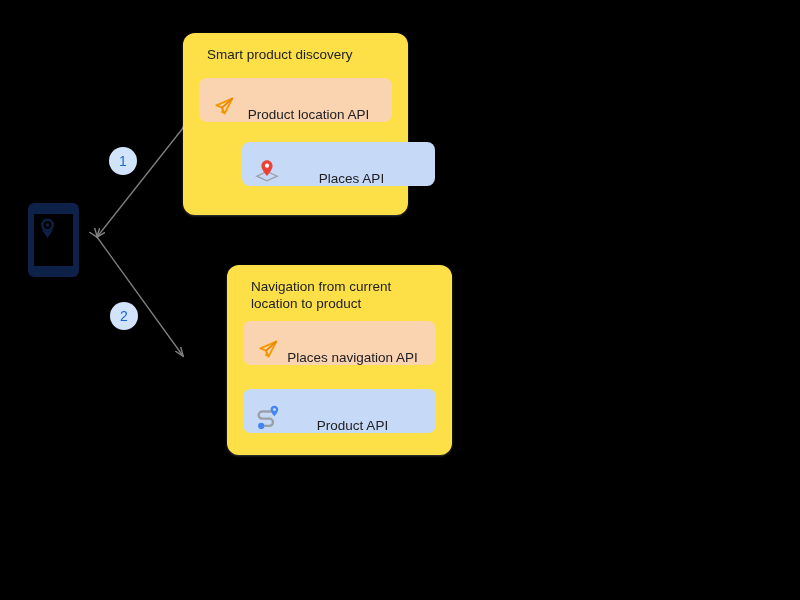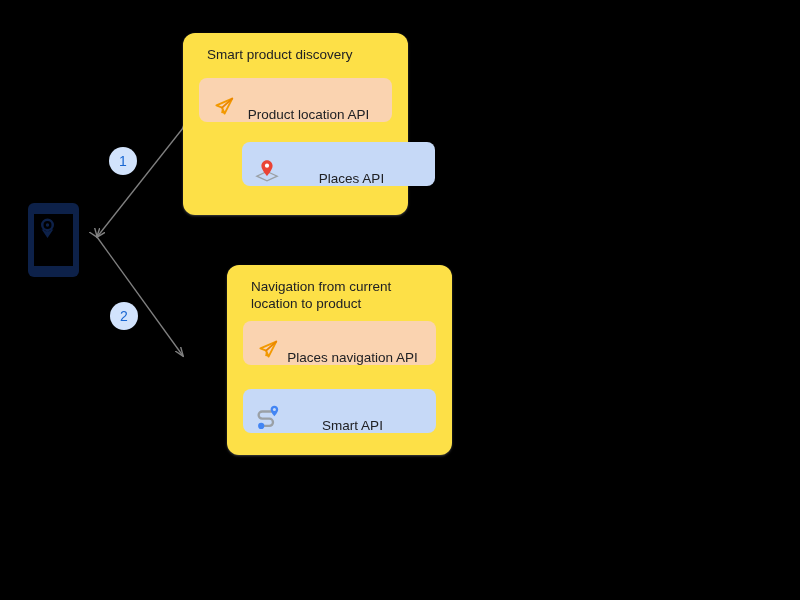--- a/index.html
+++ b/index.html
@@ -207,17 +207,17 @@
     <div class="pill blue c2-pill-b">
       <span class="pill-icon">
         <svg width="30" height="28" viewBox="0 0 30 28">
           <path d="M19.5 7.5 H9.2 a3.6 3.6 0 0 0 0 7.2 h7.2 a3.6 3.6 0 0 1 0 7.2 H8.2" fill="none" stroke="#9aa0a6" stroke-width="2.3" stroke-linecap="round" stroke-linejoin="round"></path>
           <path d="M21.4 1.8 c-2.1 0 -3.8 1.7 -3.8 3.8 c0 2.8 3.8 6.7 3.8 6.7
                    s3.8 -3.9 3.8 -6.7 c0 -2.1 -1.7 -3.8 -3.8 -3.8 Z" fill="#4285f4"></path>
           <circle cx="21.4" cy="5.6" r="1.5" fill="#c6d9f7"></circle>
           <circle cx="8.2" cy="21.9" r="3.1" fill="#4285f4"></circle>
         </svg>
       </span>
-      <span class="pill-label">Smart API</span>
+      <span class="pill-label">Product API</span>
     </div>
   </div>
 
 </div>
 
 </body></html>

